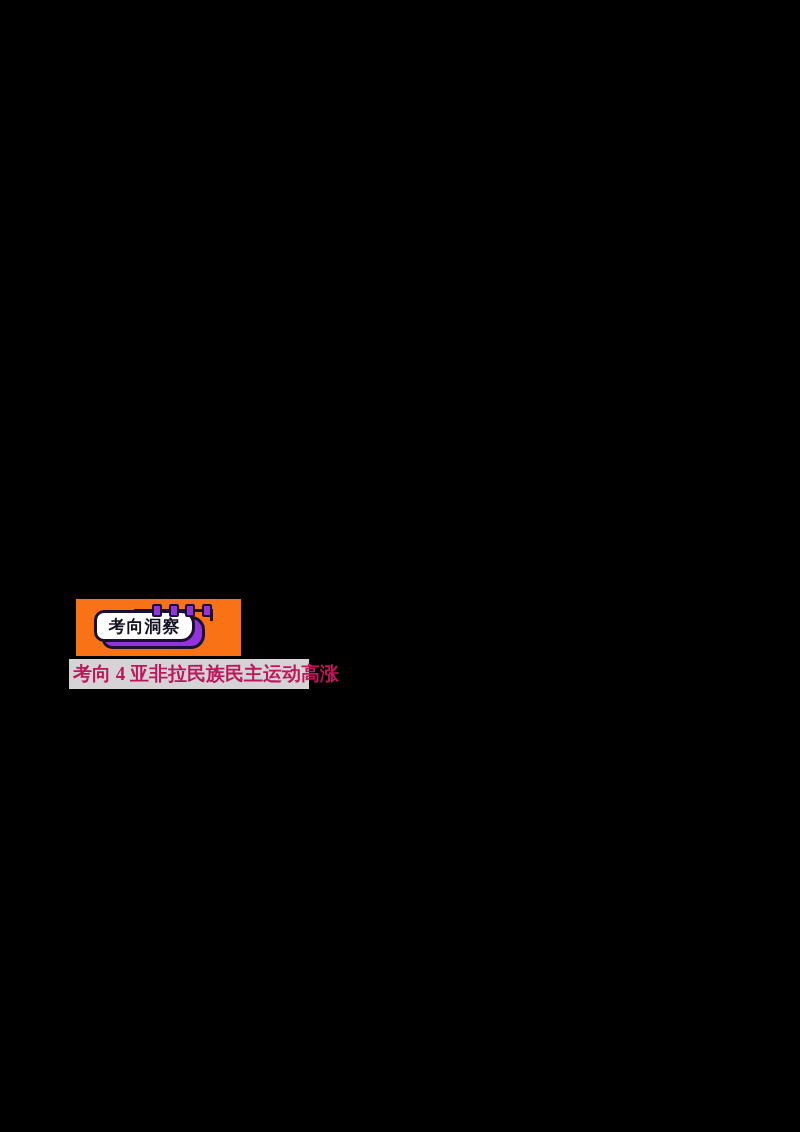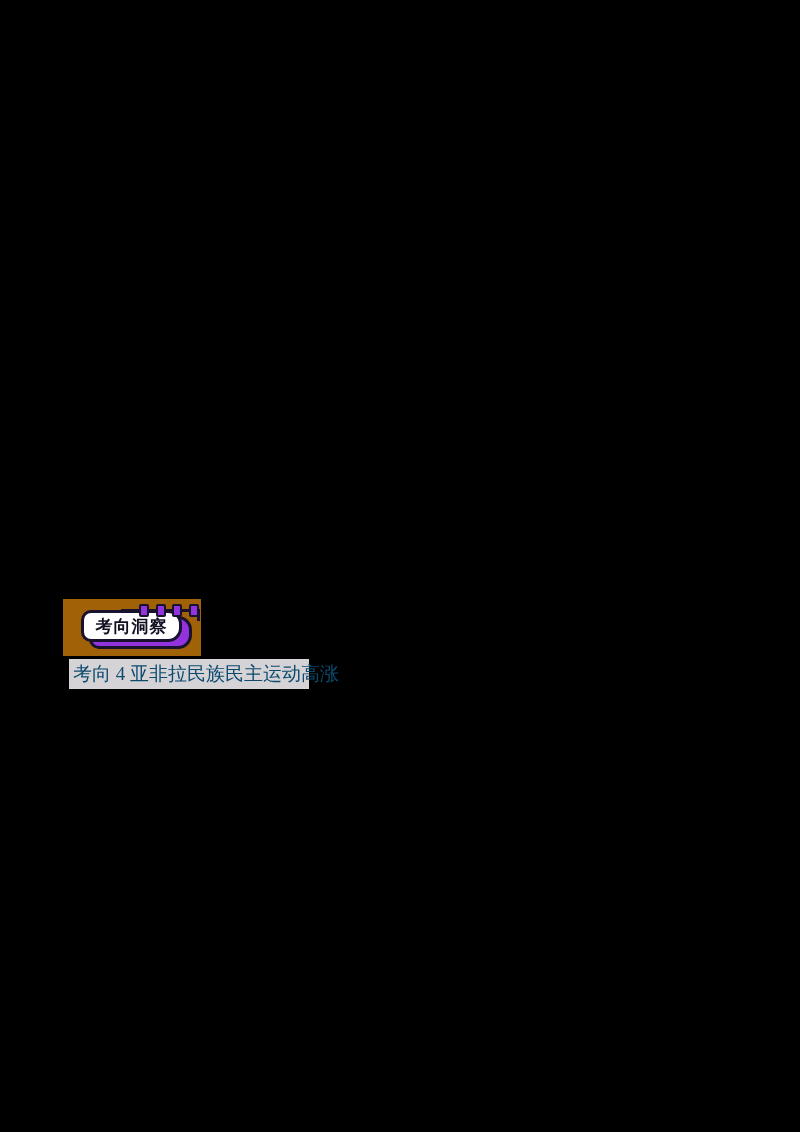--- a/index.html
+++ b/index.html
@@ -12,25 +12,25 @@
     width: 800px;
     height: 1132px;
     background: #000000;
     overflow: hidden;
     font-family: "Liberation Sans", "DejaVu Sans", sans-serif;
   }
 
   
   .badge-panel {
     position: absolute;
-    left: 63px;
+    left: 76px;
     top: 599px;
-    width: 138px;
+    width: 165px;
     height: 57px;
-    background: #a16207;
+    background: #f97316;
   }
 
   
   .badge-shadow {
     position: absolute;
     left: 26px;
     top: 17px;
     width: 103px;
     height: 33px;
     background: #9333dd;
@@ -106,22 +106,22 @@
     top: 659px;
     width: 240px;
     height: 30px;
     background: #d5d3d6;
     display: flex;
     align-items: center;
     padding-left: 4px;
   }
   .heading-label {
     font-size: 19px;
-    font-weight: normal;
-    color: #0c4a6e;
+    font-weight: bold;
+    color: #be185d;
     white-space: nowrap;
     font-family: "Liberation Serif", "DejaVu Serif", serif;
     letter-spacing: 0px;
   }
 
   
   .source-line {
     position: absolute;
     left: 69px;
     top: 695px;

